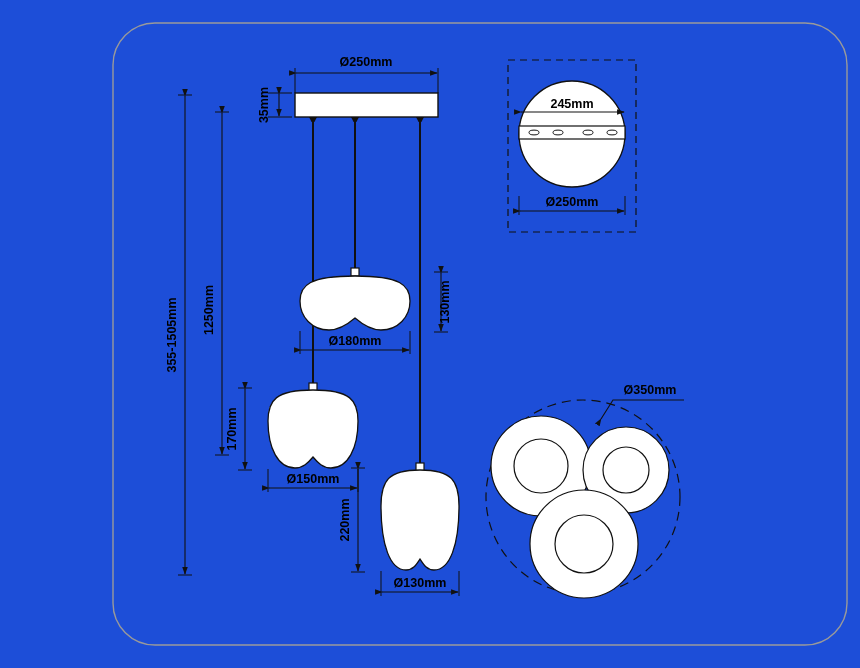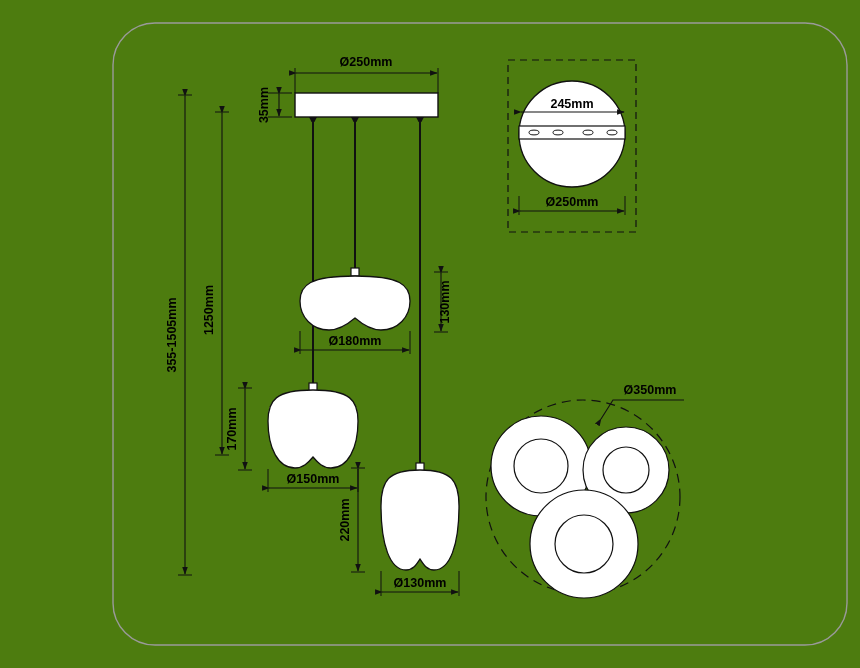--- a/index.html
+++ b/index.html
@@ -7,21 +7,21 @@
     padding: 0;
     background: #ffffff;
   }
   body {
     font-family: "Liberation Sans", sans-serif;
   }
   #stage {
     position: relative;
     width: 860px;
     height: 668px;
-    background: #4d7c0f;
+    background: #1d4ed8;
     overflow: hidden;
   }
   #drawing {
     position: absolute;
     left: 0;
     top: 0;
   }
   text {
     font-family: "Liberation Sans", sans-serif;
     font-weight: bold;

